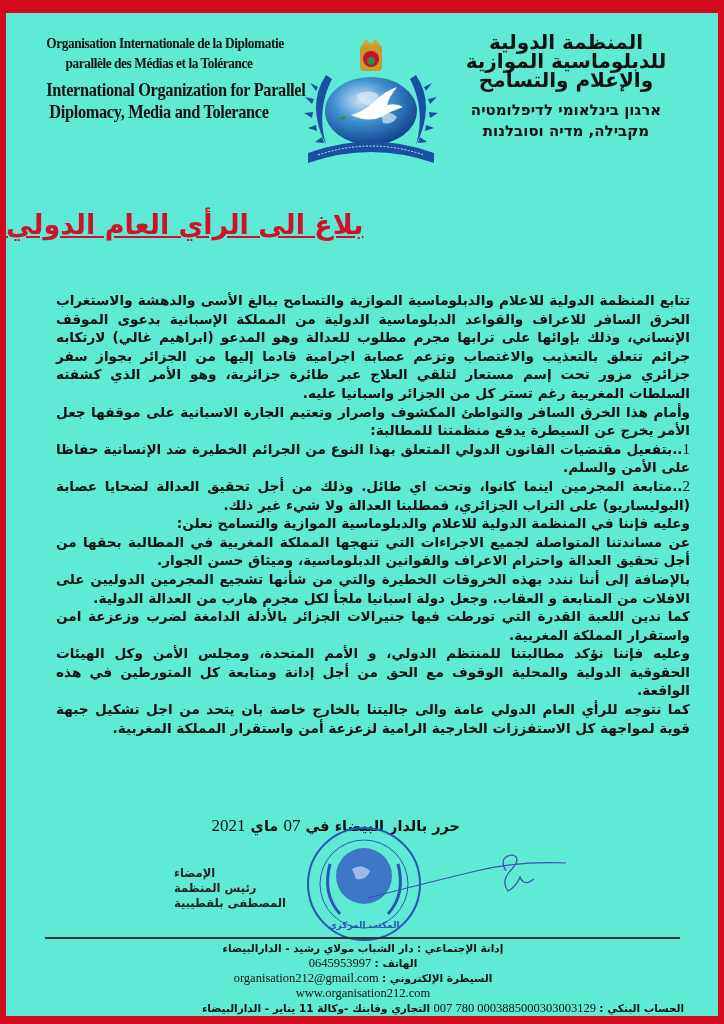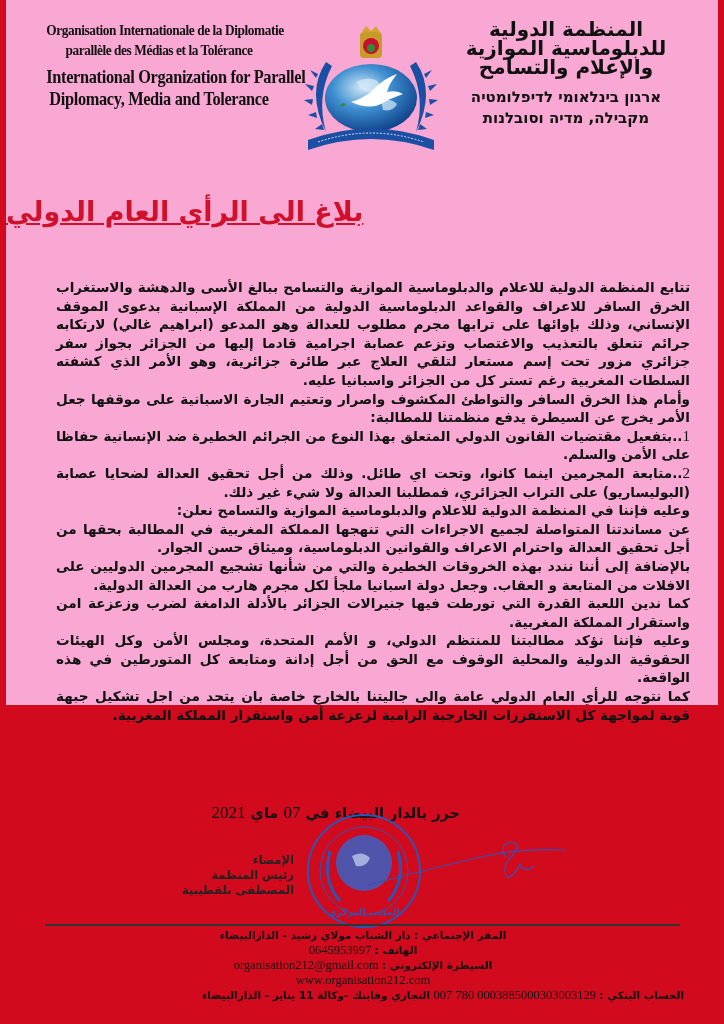--- a/index.html
+++ b/index.html
@@ -1,31 +1,31 @@
 <!DOCTYPE html>
 <html><head>
 <meta charset="utf-8">
 <style>
   html, body { margin:0; padding:0; }
   body { width:724px; height:1024px; background:#d20a1e; position:relative; overflow:hidden; font-family:"DejaVu Sans", sans-serif; }
-  .page { position:absolute; left:6px; top:0; width:712px; height:705px; background:#f9a8d4; }
+  .page { position:absolute; left:6px; top:13px; width:712px; height:1003px; background:#5eead4; }
   .hdr-left { position:absolute; left:22px; top:20px; width:262px; text-align:center; font-family:"Liberation Serif", serif; font-weight:bold; color:#111; }
   .hdr-left .fr { font-size:15.5px; line-height:20px; letter-spacing:-0.5px; transform:scaleX(0.86); transform-origin:center; white-space:nowrap; }
   .hdr-left .en { font-size:19px; line-height:22px; margin-top:6px; letter-spacing:-0.4px; transform:scaleX(0.86); transform-origin:center; white-space:nowrap; }
   .hdr-right { position:absolute; right:22px; top:20px; width:260px; text-align:center; color:#111; direction:rtl; }
   .hdr-right .ar { font-family:"DejaVu Sans", sans-serif; font-weight:bold; font-size:20px; line-height:19px; }
   .hdr-right .he { font-family:"DejaVu Sans", sans-serif; font-weight:bold; font-size:15px; line-height:21px; margin-top:10px; }
   .logo { position:absolute; left:290px; top:22px; width:150px; height:140px; }
   .title { position:absolute; left:0; right:0; top:196px; text-align:left; color:#d0112b; font-weight:bold; font-size:27px; direction:rtl;text-decoration:underline; }
   .body { position:absolute; left:30px; right:28px; top:278px; direction:rtl; text-align:justify; font-weight:bold; font-size:13.6px; line-height:18.6px; color:#111;margin-left:20px; }
   .body p { margin:0; }
   .body .num { font-family:"Liberation Serif", serif; font-weight:normal; font-size:15px; }
   .date { position:absolute; right:258px; top:803px; direction:rtl; font-weight:bold; font-size:14.5px; color:#111; white-space:nowrap; }
   .date .dnum { font-family:"Liberation Serif", serif; font-weight:normal; font-size:17px; }
-  .sig-block { position:absolute; left:168px; top:853px; width:120px; text-align:right; direction:rtl; font-weight:bold; font-size:11.5px; line-height:15px; color:#222; }
+  .sig-block { position:absolute; left:168px; top:853px; width:120px; text-align:left; direction:rtl; font-weight:bold; font-size:11.5px; line-height:15px; color:#222; }
   .stamp { position:absolute; left:298px; top:811px; width:120px; height:120px; }
   .signature { position:absolute; left:360px; top:830px; width:210px; height:70px; }
   .sep { position:absolute; left:39px; right:38px; top:924px; height:1.5px; background:#333; }
   .footer { position:absolute; left:30px; right:28px; top:928px; text-align:center; font-size:10.5px; line-height:15px; color:#111; }
   .footer .row { direction:rtl; white-space:nowrap; }
   .footer .lbl { font-weight:bold; }
   .footer .val { font-family:"Liberation Serif", serif; font-size:12.5px; }
   .footer .bank { text-align:right; margin-right:6px; }
 </style>
 </head>
@@ -118,21 +118,21 @@
   </svg>
 
   <svg class="signature" viewBox="0 0 210 70">
     <path d="M2 55 Q60 40 110 28 Q150 18 200 20 M140 28 q-8 -14 6 -16 q10 2 0 14 q-12 12 -4 22 q8 -4 12 -14 q4 10 14 2" stroke="#3a4fb0" stroke-width="1.2" fill="none"></path>
   </svg>
 
   <div class="sep"></div>
 
   <div class="footer">
     <div class="row">
-      <span class="lbl">المقر الإجتماعي :</span>
+      <span class="lbl">إدانة الإجتماعي :</span>
       <span class="lbl">دار الشباب مولاي رشيد - الدارالبيضاء</span>
     </div>
     <div class="row">
       <span class="lbl">الهاتف :</span>
       <span class="val">0645953997</span>
     </div>
     <div class="row">
       <span class="lbl">السيطرة الإلكتروني :</span>
       <span class="val">organisation212@gmail.com</span>
     </div>

